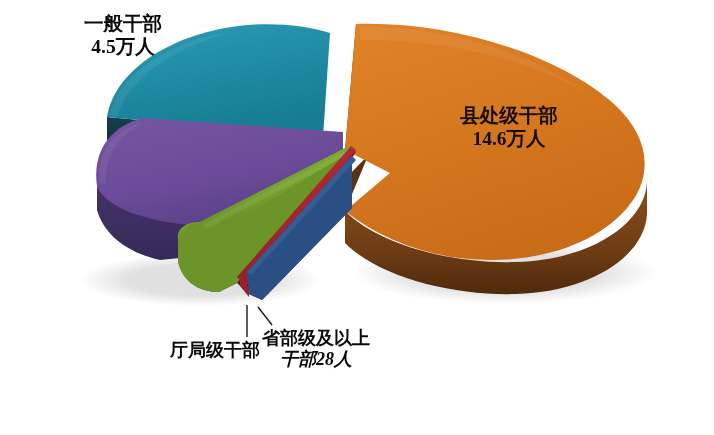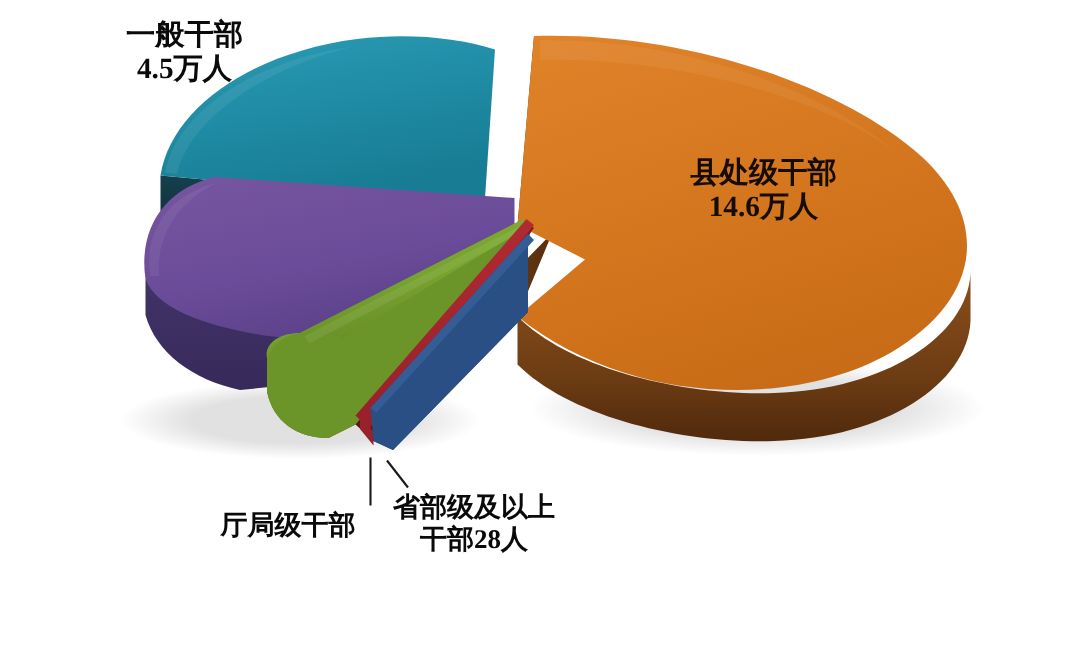--- a/index.html
+++ b/index.html
@@ -211,27 +211,27 @@
 
   <div class="lbl lbl-center sz20" style="left:58px;top:12px;width:130px;">
     <span class="l1">一般干部</span>
     <span class="l2">4.5万人</span>
   </div>
 
   <div class="lbl lbl-center sz20" style="left:4px;top:198px;width:124px;">
   </div>
 
 
-  <div class="lbl lbl-center sz18" style="left:130px;top:340px;width:124px;text-align:center;">
+  <div class="lbl lbl-center sz18" style="left:153px;top:340px;width:124px;text-align:center;">
     <span class="l1">厅局级干部</span>
   </div>
 
   <div class="lbl sz18" style="left:262px;top:328px;">
     <span class="l1">省部级及以上</span>
-    <span class="l2" style="padding-left:18px;">干部28人</span>
+    <span class="l2" style="padding-left:18px;font-style:italic;">干部28人</span>
   </div>
 
   <div class="lbl lbl-center sz20 orange-lbl" style="left:443px;top:104px;width:132px;">
     <span class="l1">县处级干部</span>
     <span class="l2">14.6万人</span>
   </div>
 
 </div>
 
 </body></html>

